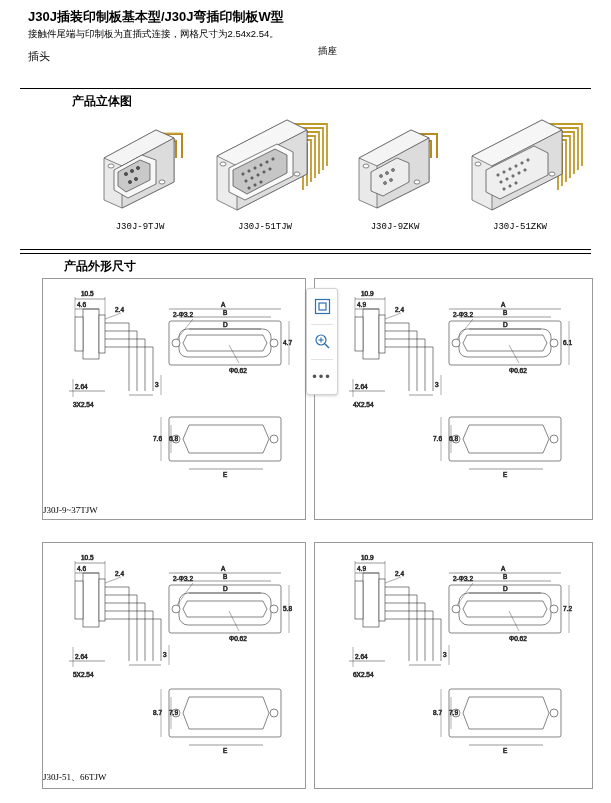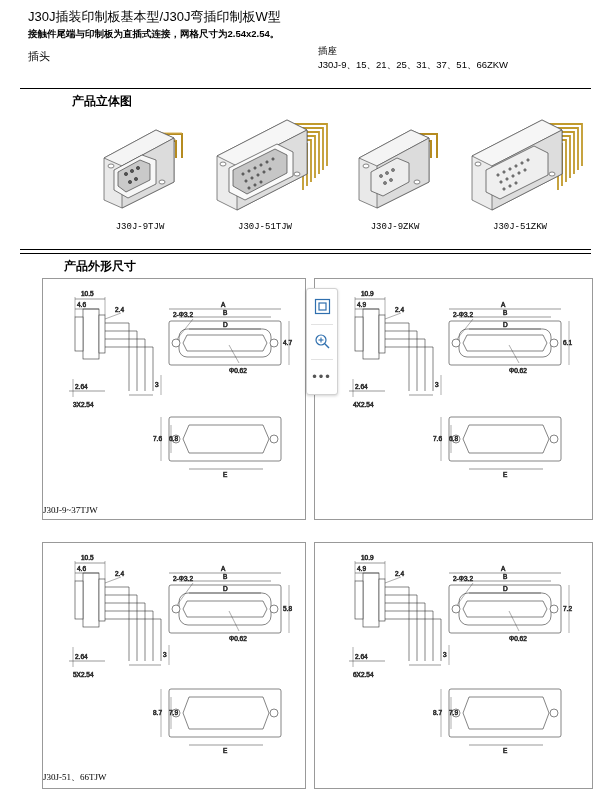--- a/index.html
+++ b/index.html
@@ -19,29 +19,28 @@
     position: relative;
     width: 611px;
     height: 803px;
     padding: 0;
   }
   .title {
     position: absolute;
     left: 28px;
     top: 8px;
     font-size: 13px;
-    font-weight: normal;
+    font-weight: bold;
     letter-spacing: 0px;
   }
   .subtitle {
     position: absolute;
     left: 28px;
     top: 28px;
     font-size: 9.5px;
-    font-weight: bold;
   }
   .col-left-label {
     position: absolute;
     left: 28px;
     top: 49px;
     font-size: 11px;
   }
   .col-left-list {
     position: absolute;
     left: 28px;
@@ -172,21 +171,20 @@
 </head>
 <body>
 
 <div class="page">
 
   <div class="title">J30J插装印制板基本型/J30J弯插印制板W型</div>
   <div class="subtitle">接触件尾端与印制板为直插式连接，网格尺寸为2.54x2.54。</div>
 
   <div class="col-left-label">插头</div>
   <div class="col-right-label">插座</div>
-  <div class="col-right-list">J30J-9、15、21、25、31、37、51、66ZKW</div>
 
   <div class="hr" id="hr1"></div>
   <div class="section-h" id="sec1">产品立体图</div>
 
   <div class="views">
 
     <div class="view" id="v1">
       <svg width="140" height="110" viewBox="0 0 140 110">
         <g stroke="#333" stroke-width="0.7" fill="none">
 

